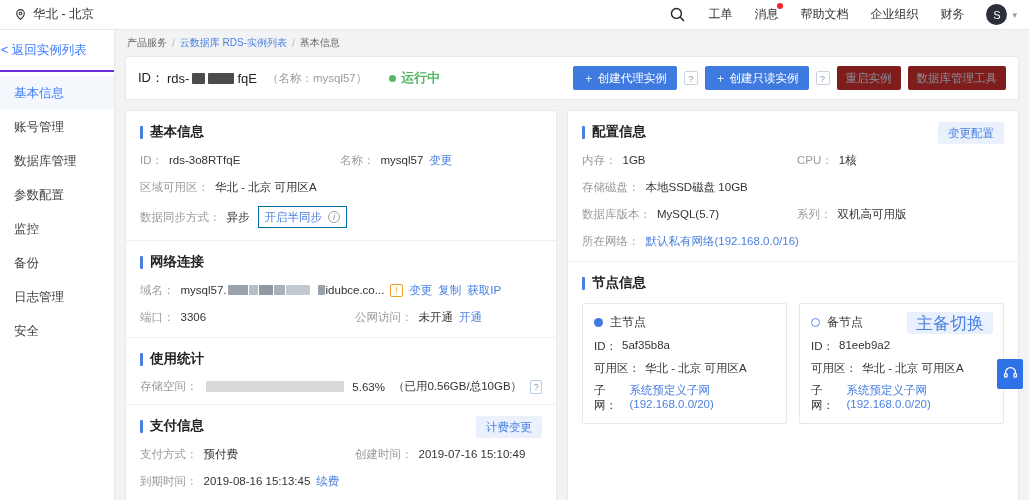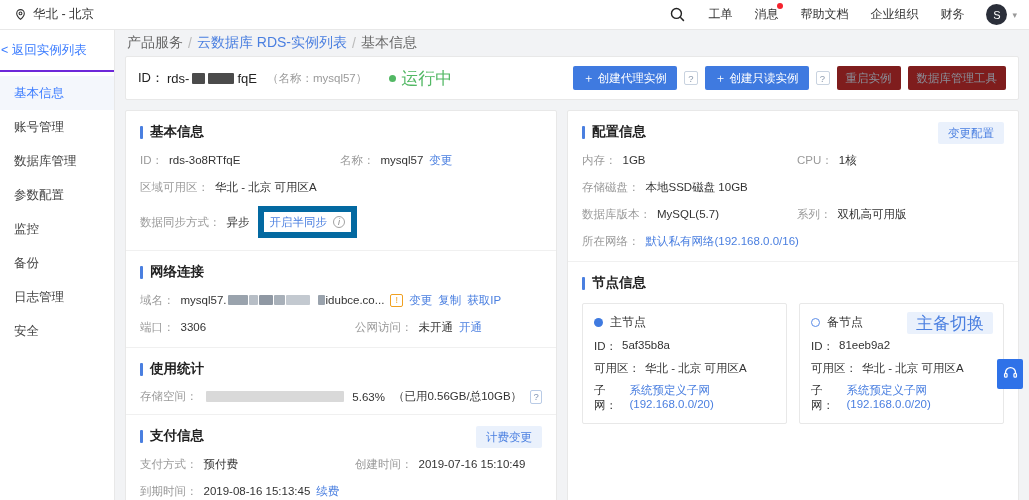--- a/index.html
+++ b/index.html
@@ -58,36 +58,36 @@
   }
   .menu-item.active { color: #3b7cff; background: #f4f7fc; }
 
   
   .main {
     position: absolute; top: 30px; left: 115px;
     width: 914px; height: 470px; background: #f2f3f5; overflow: hidden;
   }
   .breadcrumb {
     height: 26px; display: flex; align-items: center; gap: 5px;
-    padding-left: 12px; font-size: 14px; color: #666; background: #f2f3f5;
+    padding-left: 12px; font-size: 10px; color: #666; background: #f2f3f5;
   }
   .breadcrumb .bc-link { color: #4a7fe0; cursor: pointer; }
   .breadcrumb .sep { color: #bbb; }
 
   
   .inst-head {
     margin: 0 10px; height: 44px; background: #fff;
     border: 1px solid #e8e8e8; border-radius: 2px;
     display: flex; align-items: center; padding: 0 12px;
   }
   .inst-id { font-size: 13px; color: #222; display: flex; align-items: center; gap: 3px; }
   .redact { display: inline-block; background: #4b4b4b; height: 11px; vertical-align: middle; border-radius: 1px; }
   .r1 { width: 13px; } .r2 { width: 26px; }
   .inst-name { font-size: 11.5px; color: #9a9a9a; margin-left: 10px; text-align: right; }
-  .inst-status { display: flex; align-items: center; gap: 5px; margin-left: 22px; font-size: 17px; color: #52b864; }
+  .inst-status { display: flex; align-items: center; gap: 5px; margin-left: 22px; font-size: 13px; color: #52b864; font-weight: bold; }
   .green-dot { width: 7px; height: 7px; border-radius: 50%; background: #52b864; }
   .head-actions { margin-left: auto; display: flex; align-items: center; gap: 7px; }
   .btn-primary {
     background: #3f7ae0; color: #fff; font-size: 11.5px;
     height: 24px; padding: 0 10px; border: none; border-radius: 2px;
     display: flex; align-items: center; gap: 4px; cursor: pointer;
   }
   .btn-ghost {
     background: #7f1d1d; color: #8a8f99; font-size: 11.5px;
     height: 24px; padding: 0 9px; border: none; border-radius: 2px;
@@ -125,21 +125,21 @@
   .lbl { color: #9a9a9a; white-space: nowrap; }
   .val { color: #333; white-space: nowrap; }
   .lnk { color: #4a7fe0; cursor: pointer; }
   .f-left { width: 200px; }
   .f-left-wide { width: 100%; }
   .f-right { flex: 1; }
   .r-left { width: 215px; }
 
   
   .hl-box {
-    border: 6px solid #0369a1; padding: 2px 6px; display: inline-flex;
+    border: 1px solid #0369a1; padding: 2px 6px; display: inline-flex;
     align-items: center; gap: 6px; margin-left: 2px;
   }
   .info-ico {
     width: 12px; height: 12px; border: 1px solid #a3a3a3; border-radius: 50%;
     font-size: 9px; color: #8a8a8a; display: flex; align-items: center;
     justify-content: center; font-style: italic; cursor: pointer;
   }
 
   
   .domain-row { display: flex; align-items: center; gap: 6px; flex-wrap: nowrap; }

